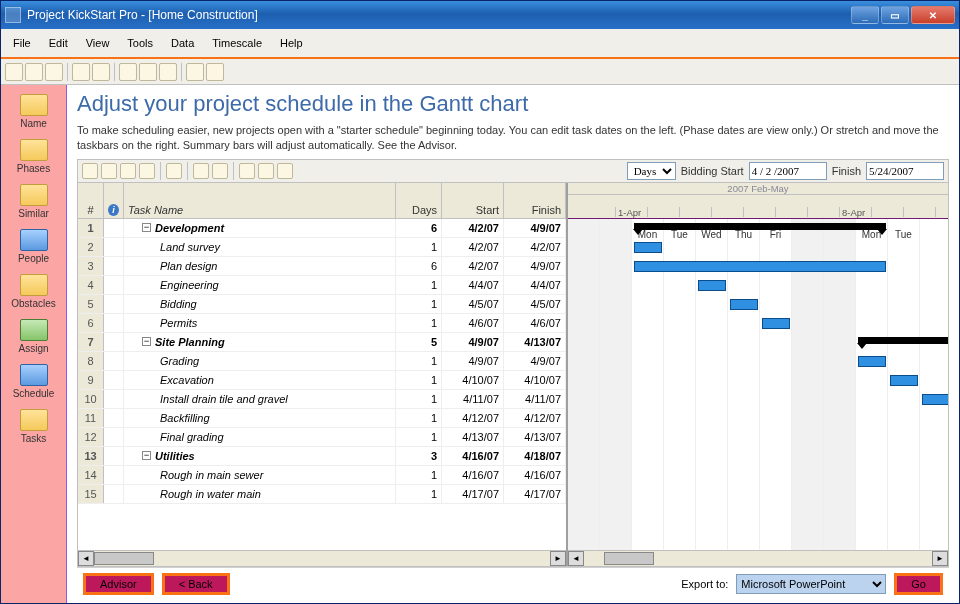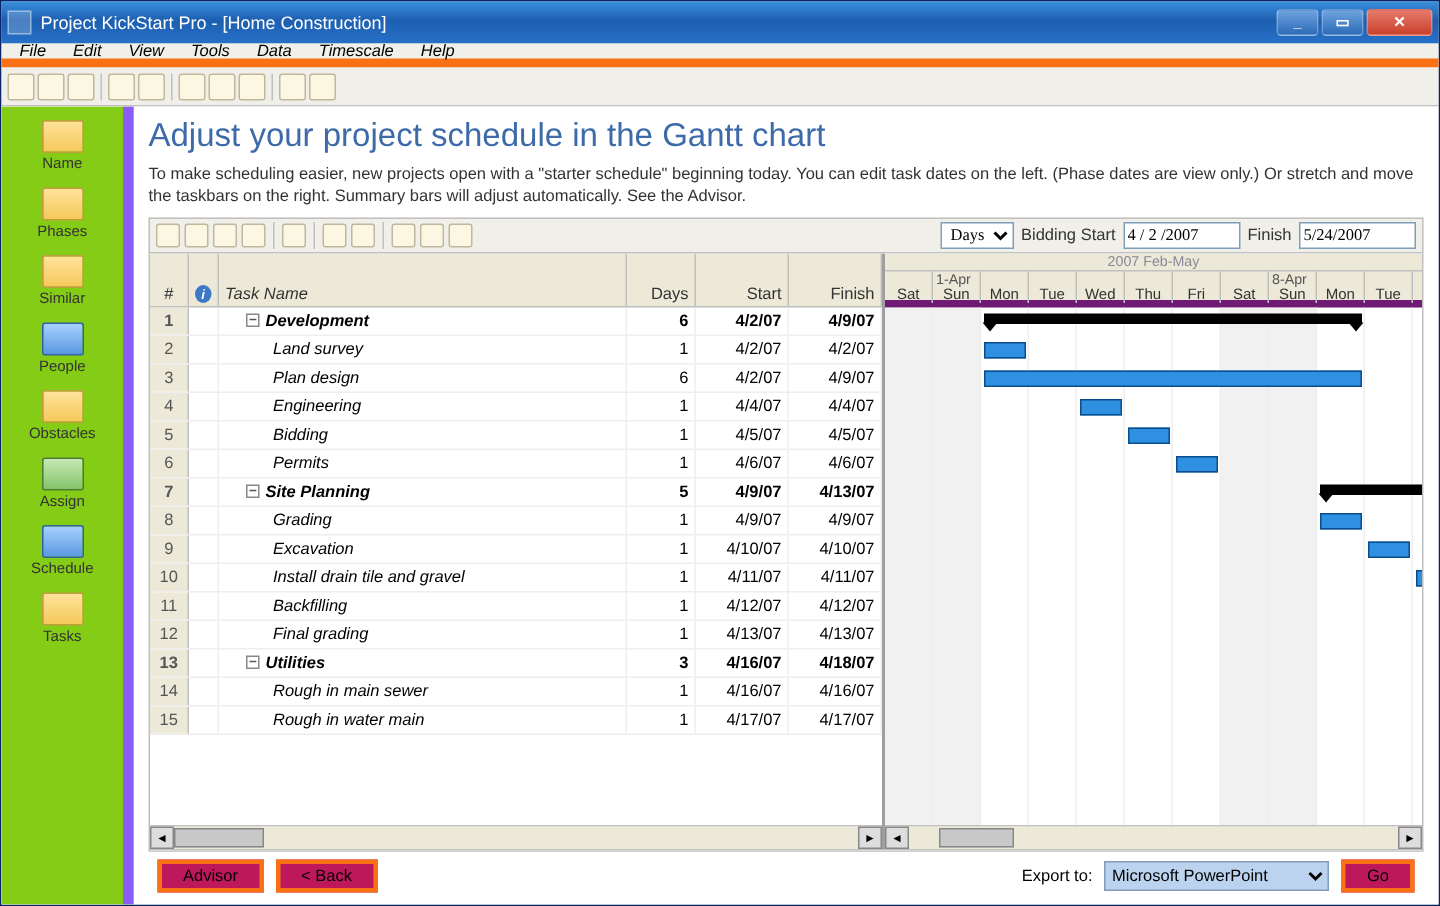--- a/index.html
+++ b/index.html
@@ -6,27 +6,27 @@
 body { font-family: Tahoma, Arial, sans-serif; font-size: 11px; background: #ece9d8; width: 960px; height: 604px; overflow: hidden; }
 .window { width: 960px; height: 604px; display: flex; flex-direction: column; border: 1px solid #0a246a; }
 .titlebar { height: 28px; background: linear-gradient(to bottom, #3a8fde 0%, #1d5fb0 45%, #2770c8 100%); display: flex; align-items: center; padding: 0 4px; color: #fff; font-size: 12px; }
 .titlebar-icon { width: 16px; height: 16px; background: #fff3; border: 1px solid #fff6; margin-right: 6px; }
 .titlebar-text { flex: 1; }
 .winbtns { display: flex; gap: 2px; }
 .winbtn { width: 28px; height: 18px; border: 1px solid #fff4; border-radius: 3px; display: flex; align-items: center; justify-content: center; font-size: 10px; font-weight: bold; color: #fff; }
 .winbtn.min { background: linear-gradient(#6fa3e0,#2c6bb6); }
 .winbtn.max { background: linear-gradient(#6fa3e0,#2c6bb6); }
 .winbtn.close { background: linear-gradient(#e57a6c,#c8402a); width: 44px; }
-.menubar { height: 16px; background: #f0efe9; border-bottom: 6px solid #f97316; display: flex; align-items: center; padding: 0 4px; gap: 2px; font-size: 11px; font-style: italic; }
+.menubar { height: 30px; background: #f0efe9; border-bottom: 2px solid #f97316; display: flex; align-items: center; padding: 0 4px; gap: 2px; font-size: 11px; }
 .menubar span { padding: 2px 8px; cursor: default; }
 .toolbar { height: 26px; background: #f0efe9; border-bottom: 1px solid #c0c0c0; display: flex; align-items: center; padding: 0 4px; gap: 2px; }
 .tbicon { width: 18px; height: 18px; border: 1px solid #c0b89a; background: #fbf7e2; border-radius: 2px; }
 .tbsep { width: 1px; height: 18px; background: #c0c0c0; margin: 0 2px; }
 .body { flex: 1; display: flex; background: #fff; overflow: hidden; }
-.sidebar { width: 88px; background: #84cc16; border-right: 7px solid #8b5cf6; display: flex; flex-direction: column; align-items: center; padding-top: 6px; gap: 4px; }
+.sidebar { width: 66px; background: #fca5a5; border-right: 1px solid #8b5cf6; display: flex; flex-direction: column; align-items: center; padding-top: 6px; gap: 4px; }
 .sideitem { width: 60px; display: flex; flex-direction: column; align-items: center; gap: 2px; padding: 3px 0; cursor: pointer; }
 .sideicon { width: 28px; height: 22px; background: linear-gradient(#ffe39a,#f5c95b); border: 1px solid #c29d3c; border-radius: 2px; }
 .sideicon.blue { background: linear-gradient(#a7d0ff,#5b99e0); border-color: #2e64a3; }
 .sideicon.green { background: linear-gradient(#c6e9b5,#86c46a); border-color: #4a7e34; }
 .sidelabel { font-size: 10px; color: #333; }
 .main { flex: 1; display: flex; flex-direction: column; padding: 6px 10px 4px 10px; overflow: hidden; }
 h1 { font-family: "Trebuchet MS", Tahoma, sans-serif; font-size: 22px; font-weight: normal; color: #3d6aa8; margin-bottom: 6px; }
 .intro { font-size: 11px; color: #333; line-height: 1.35; margin-bottom: 6px; }
 .chartbar { height: 24px; border: 1px solid #c0c0c0; background: #f0efe9; display: flex; align-items: center; padding: 0 4px; gap: 3px; }
 .chartbar .tbicon { width: 16px; height: 16px; }
@@ -52,23 +52,23 @@
 .trow .tcell.col-days, .trow .tcell.col-start, .trow .tcell.col-finish { justify-content: flex-end; }
 .tcell.col-name { flex: 1; }
 .summary { font-weight: bold; }
 .twisty { width: 9px; height: 9px; border: 1px solid #888; display: inline-flex; align-items: center; justify-content: center; font-size: 9px; line-height: 1; margin-right: 4px; color: #555; background: #fff; }
 .indent1 { padding-left: 36px !important; }
 .indent0 { padding-left: 18px !important; }
 .hscroll { height: 16px; background: #ece9d8; border-top: 1px solid #c0c0c0; display: flex; }
 .hscroll .track { flex: 1; background: #ece9d8; position: relative; }
 .hscroll .thumb { position: absolute; left: 0; top: 1px; height: 13px; width: 60px; background: #c8c8c8; border: 1px solid #888; }
 .hscroll .arrow { width: 16px; background: #ddd; border: 1px solid #888; display:flex; align-items:center; justify-content:center; font-size:8px; }
-.gantt-head { height: 36px; border-bottom: 5px solid #701a75; background: #ece9d8; display: flex; flex-direction: column; font-size: 10px; }
+.gantt-head { height: 36px; border-bottom: 1px solid #701a75; background: #ece9d8; display: flex; flex-direction: column; font-size: 10px; gap: 12px; }
 .gantt-head .monthrow { flex: 1; display: flex; align-items: center; justify-content: center; color: #889; border-bottom: 1px solid #c0c0c0; font-size:9.5px; }
-.gantt-head .weekrow { height: 10px; display: flex; color: #555; font-size: 9.5px; }
+.gantt-head .weekrow { height: 10px; display: flex; color: #555; font-size: 9.5px; padding-left: 16px; }
 .gantt-head .weekrow div { width: 32px; border-right: 1px solid #c0c0c0; padding-left: 2px; }
 .gantt-head .dayrow { height: 13px; display: flex; }
 .gantt-head .dayrow div { width: 32px; border-right: 1px solid #c0c0c0; text-align: center; color: #333; }
 .gantt-body { flex: 1; position: relative; overflow: hidden; }
 .gantt-grid { position: absolute; inset: 0; display: flex; }
 .gantt-grid div { width: 32px; border-right: 1px solid #eee; }
 .gantt-grid div.wknd { background: #f1f1f1; }
 .gantt-rows { position: absolute; inset: 0; }
 .gbar { position: absolute; height: 11px; background: #2f8fe0; border: 1px solid #0a4d8a; }
 .gsummary { position: absolute; height: 7px; background: #000; }

